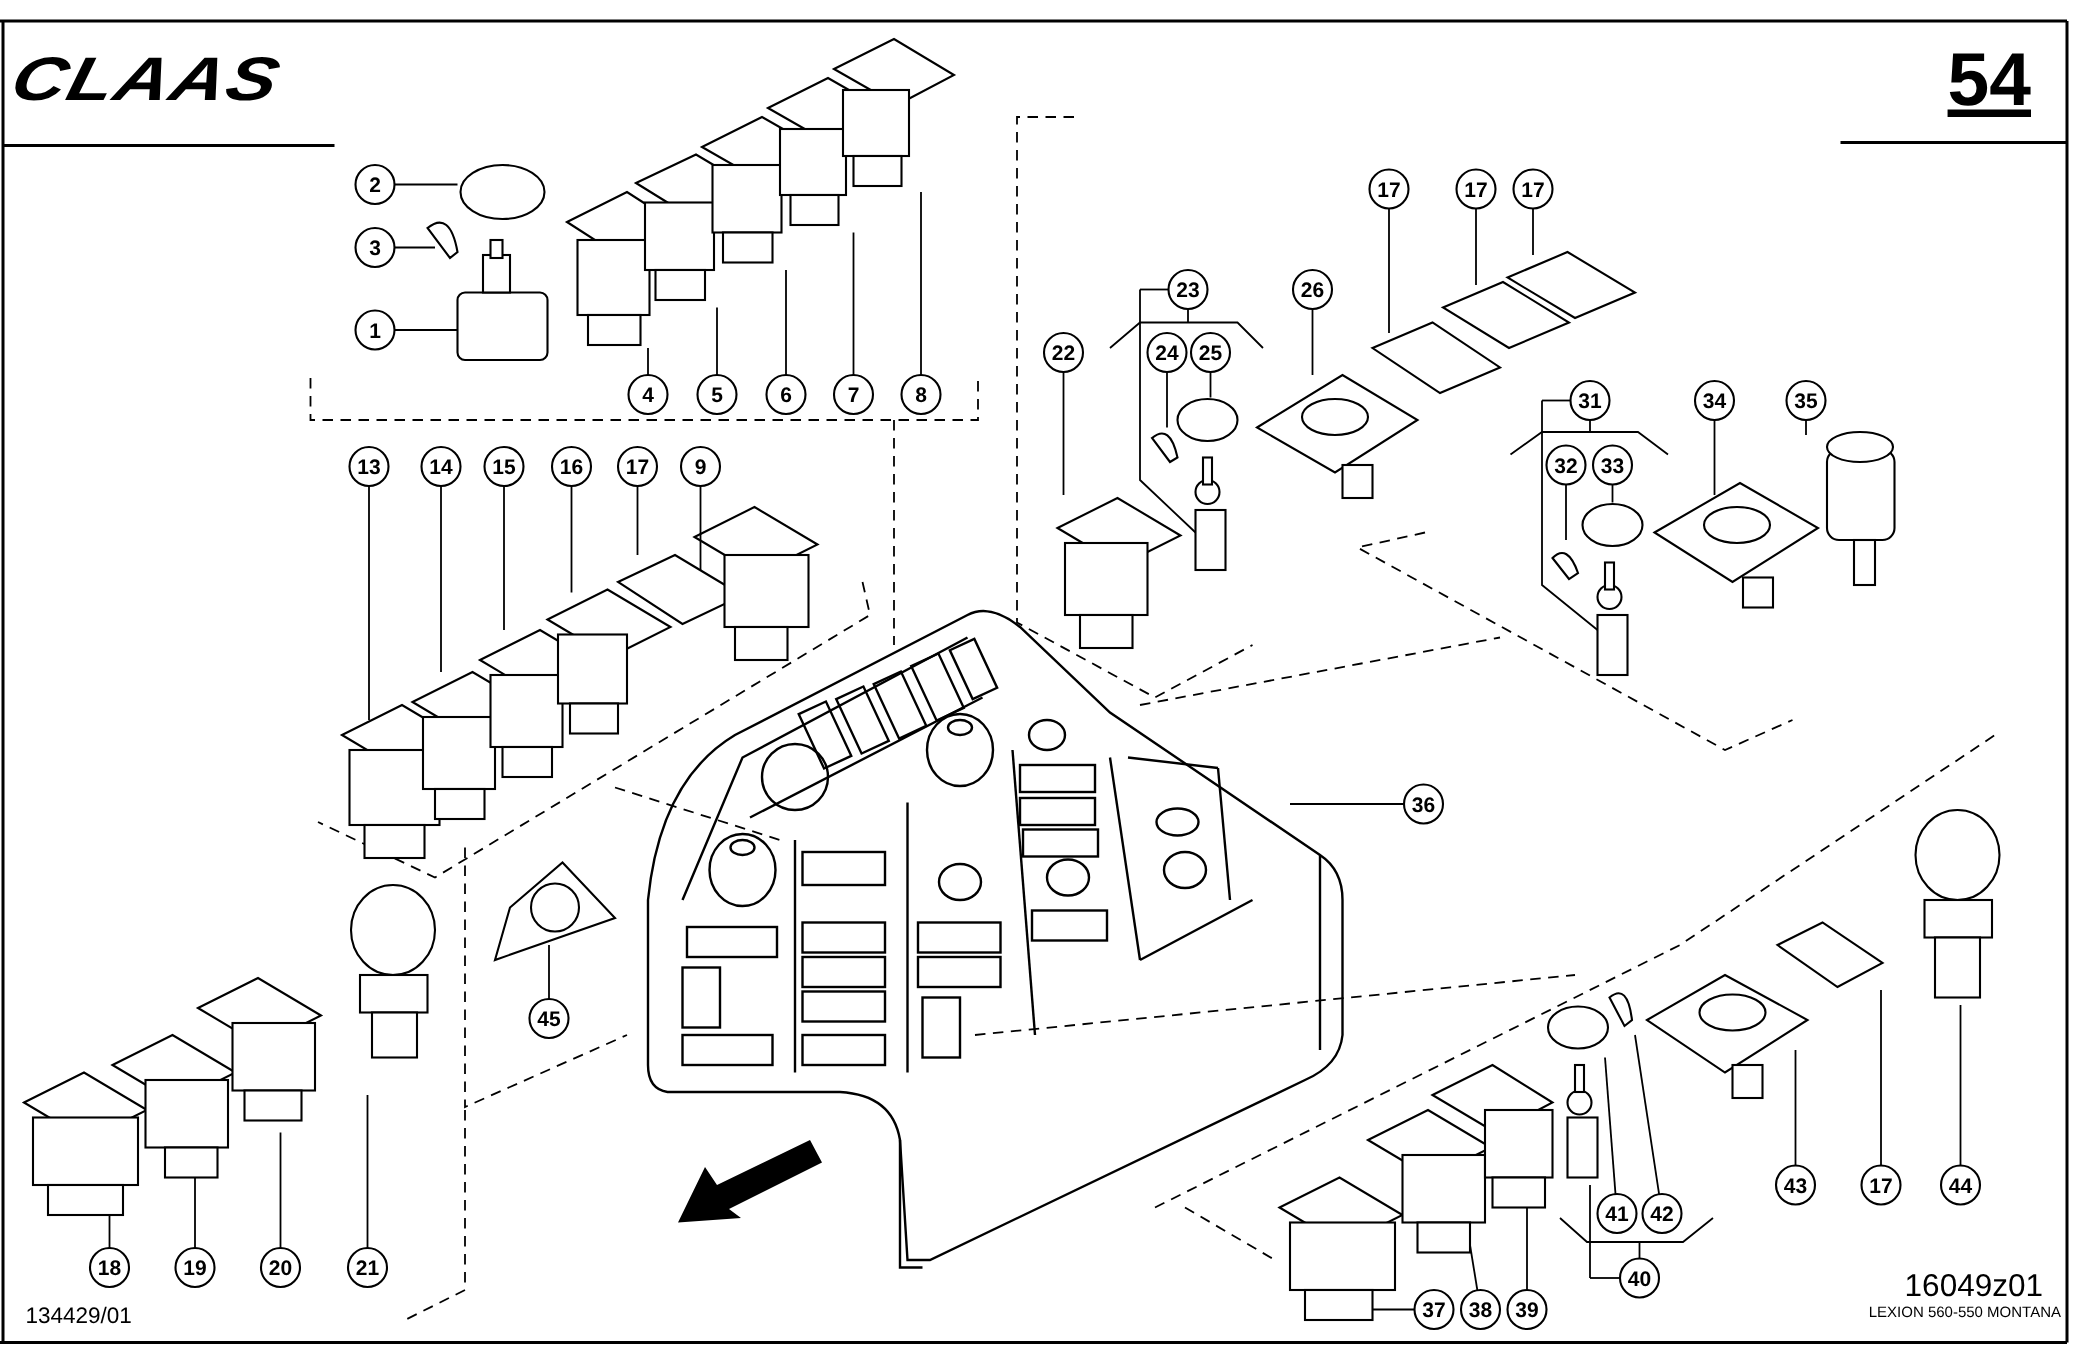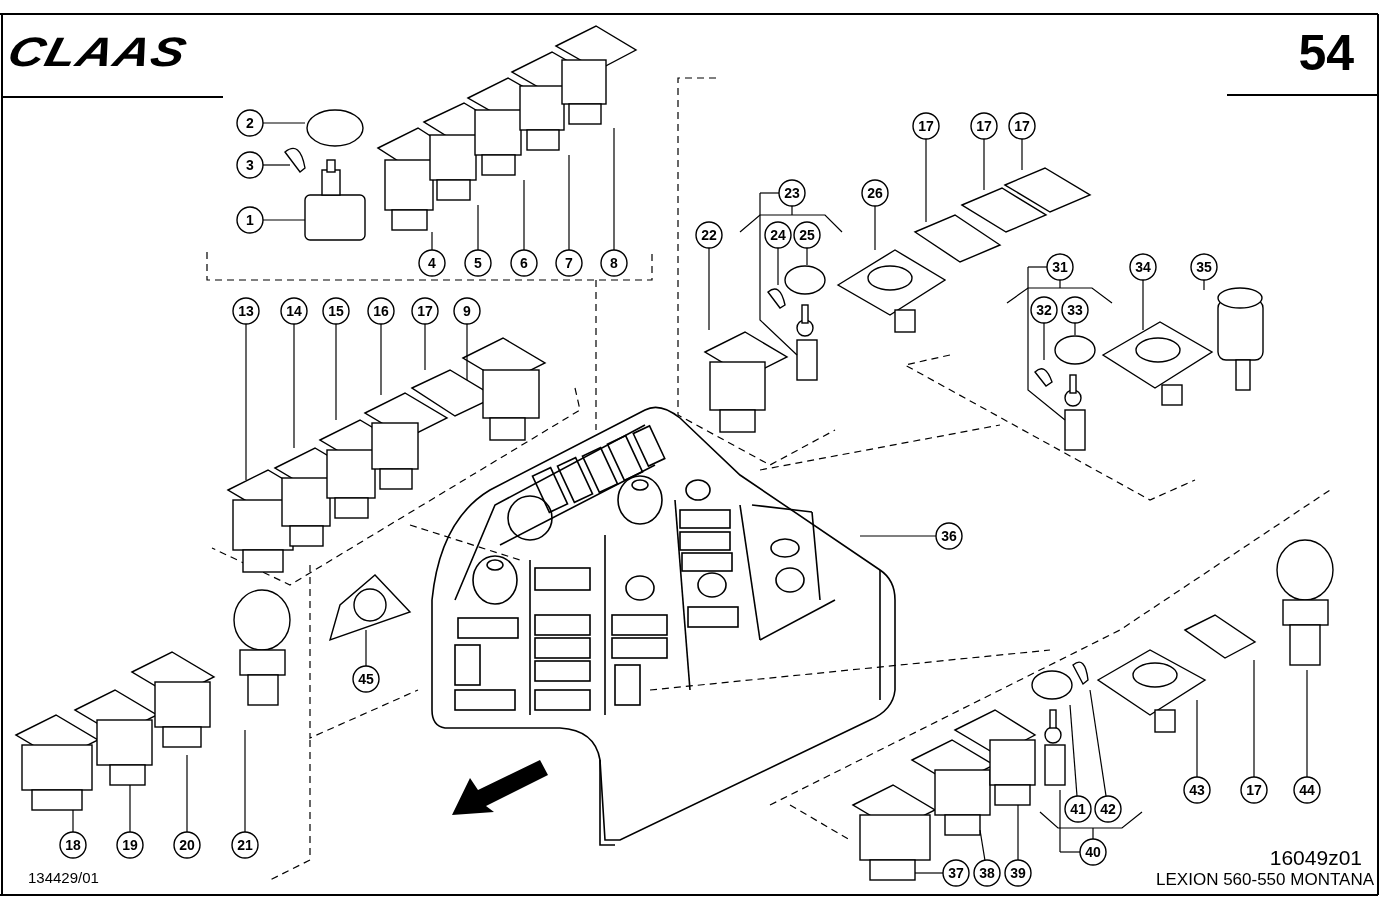--- a/index.html
+++ b/index.html
@@ -2,24 +2,24 @@
 <html><head>
 <meta charset="utf-8">
 <style>
   html, body { margin: 0; padding: 0; background: #ffffff; }
   body { width: 1382px; height: 900px; position: relative; overflow: hidden;
          font-family: "Liberation Sans", sans-serif; color: #000; }
   #frame { position: absolute; left: 0; top: 0; width: 1382px; height: 900px; }
   .brand { position: absolute; left: 14px; top: 32px; font-family: "Liberation Sans", sans-serif;
            font-weight: 900; font-style: italic; font-size: 50px; letter-spacing: 1px;
            transform: skewX(-14deg) scaleY(0.82); transform-origin: left top; line-height: 1; }
-  .page-no { position: absolute; right: 28px; top: 28px; font-weight: 700; font-size: 50px; line-height: 1; }
-  .drawing-id { position: absolute; left: 28px; top: 869px; font-size: 15px; }
+  .page-no { position: absolute; right: 28px; top: 28px; font-weight: 700; font-size: 50px; line-height: 1; text-decoration: underline; }
+  .drawing-id { position: absolute; left: 17px; top: 869px; font-size: 15px; }
   .ref-code { position: absolute; right: 20px; top: 846px; font-size: 21px; }
-  .model { position: absolute; right: 8px; top: 870px; font-size: 17px; }
+  .model { position: absolute; right: 8px; top: 870px; font-size: 10px; }
   svg text { font-family: "Liberation Sans", sans-serif; font-weight: 700; font-size: 14px; }
 </style>
 </head>
 <body>
 
 <svg id="frame" viewBox="0 0 1382 900" xmlns="http://www.w3.org/2000/svg">
 
   <g fill="none" stroke="#000" stroke-width="2">
     <line x1="0" y1="14" x2="1378" y2="14"></line>
     <line x1="1378" y1="14" x2="1378" y2="895"></line>

